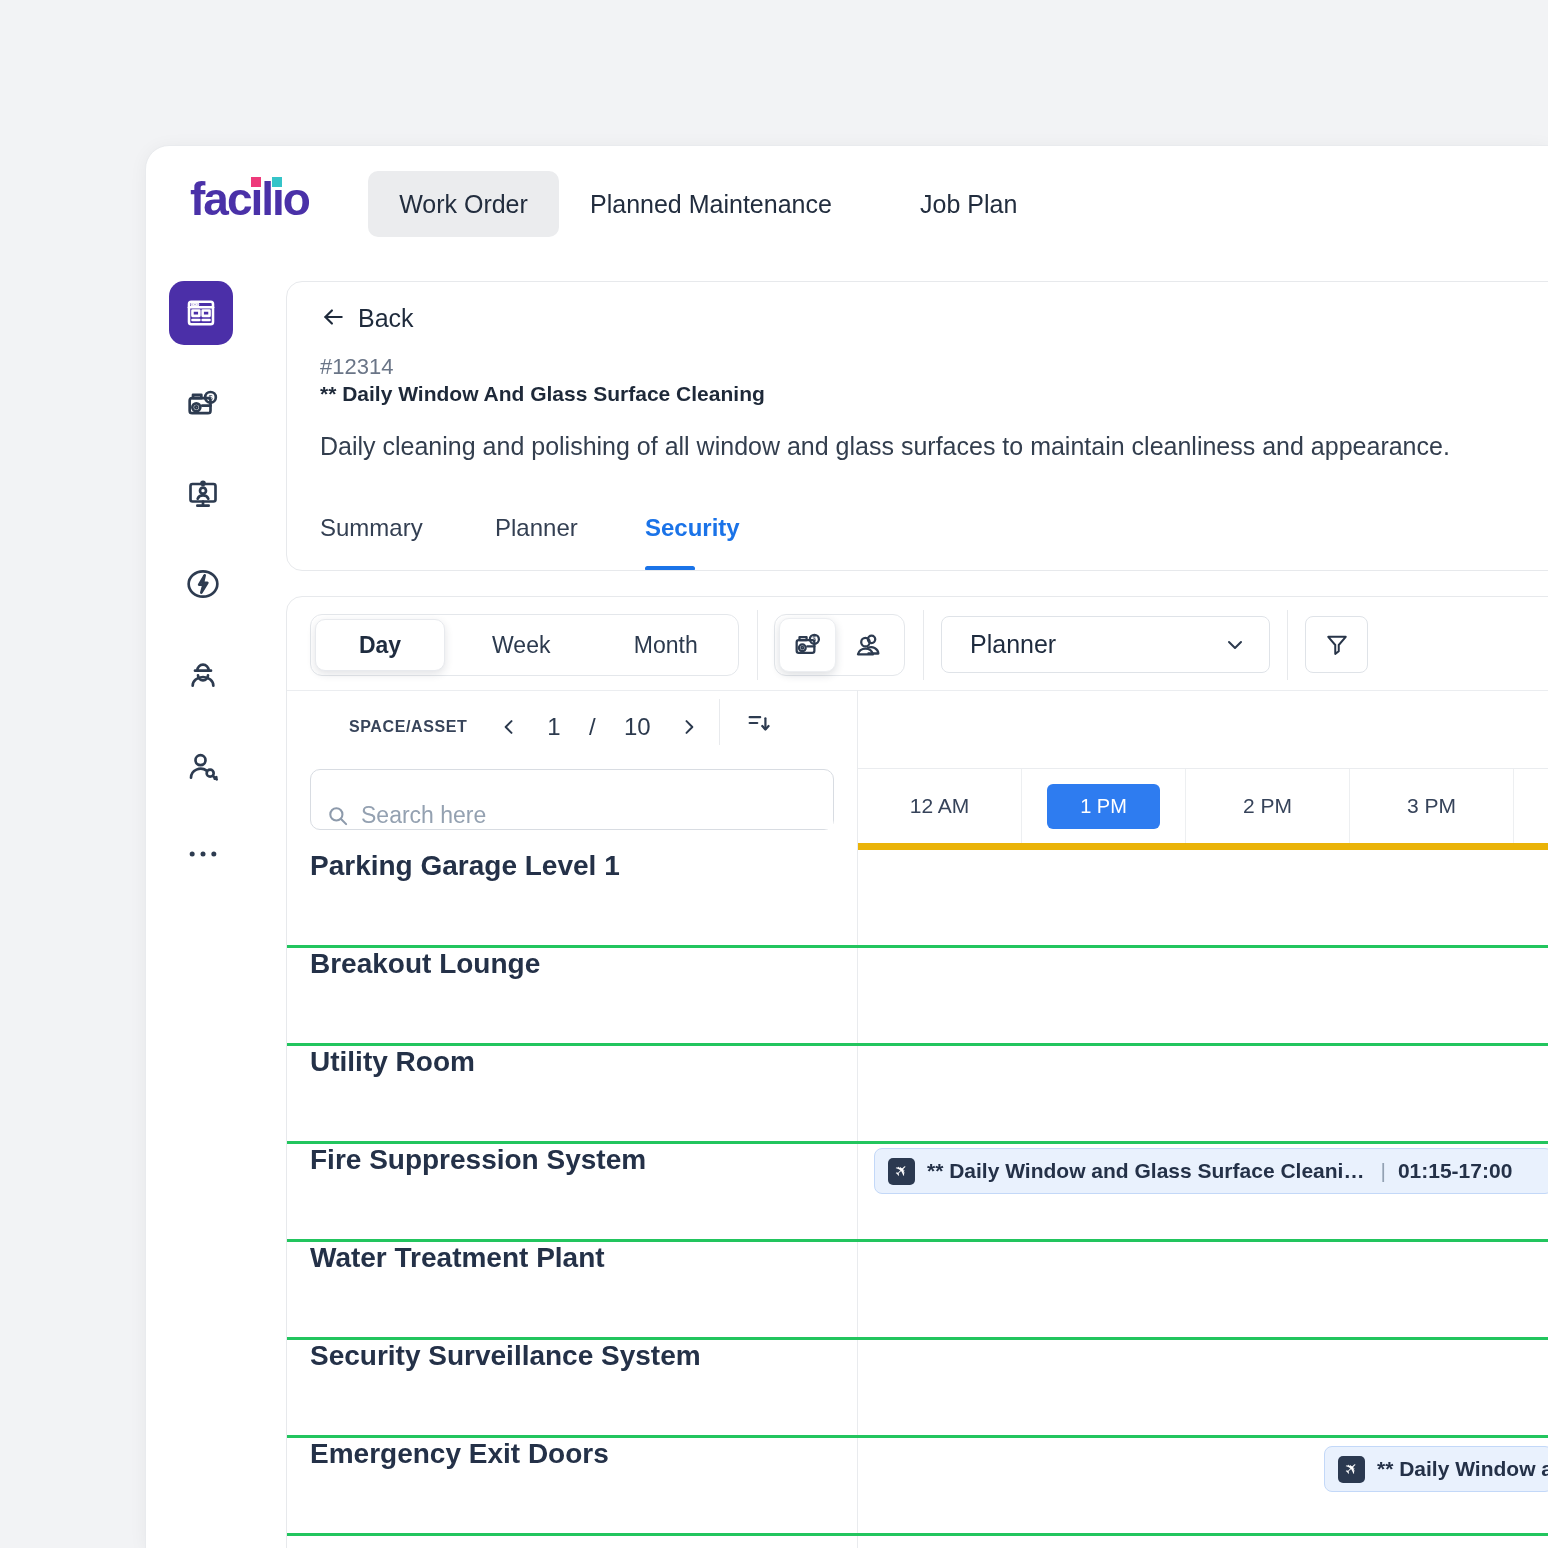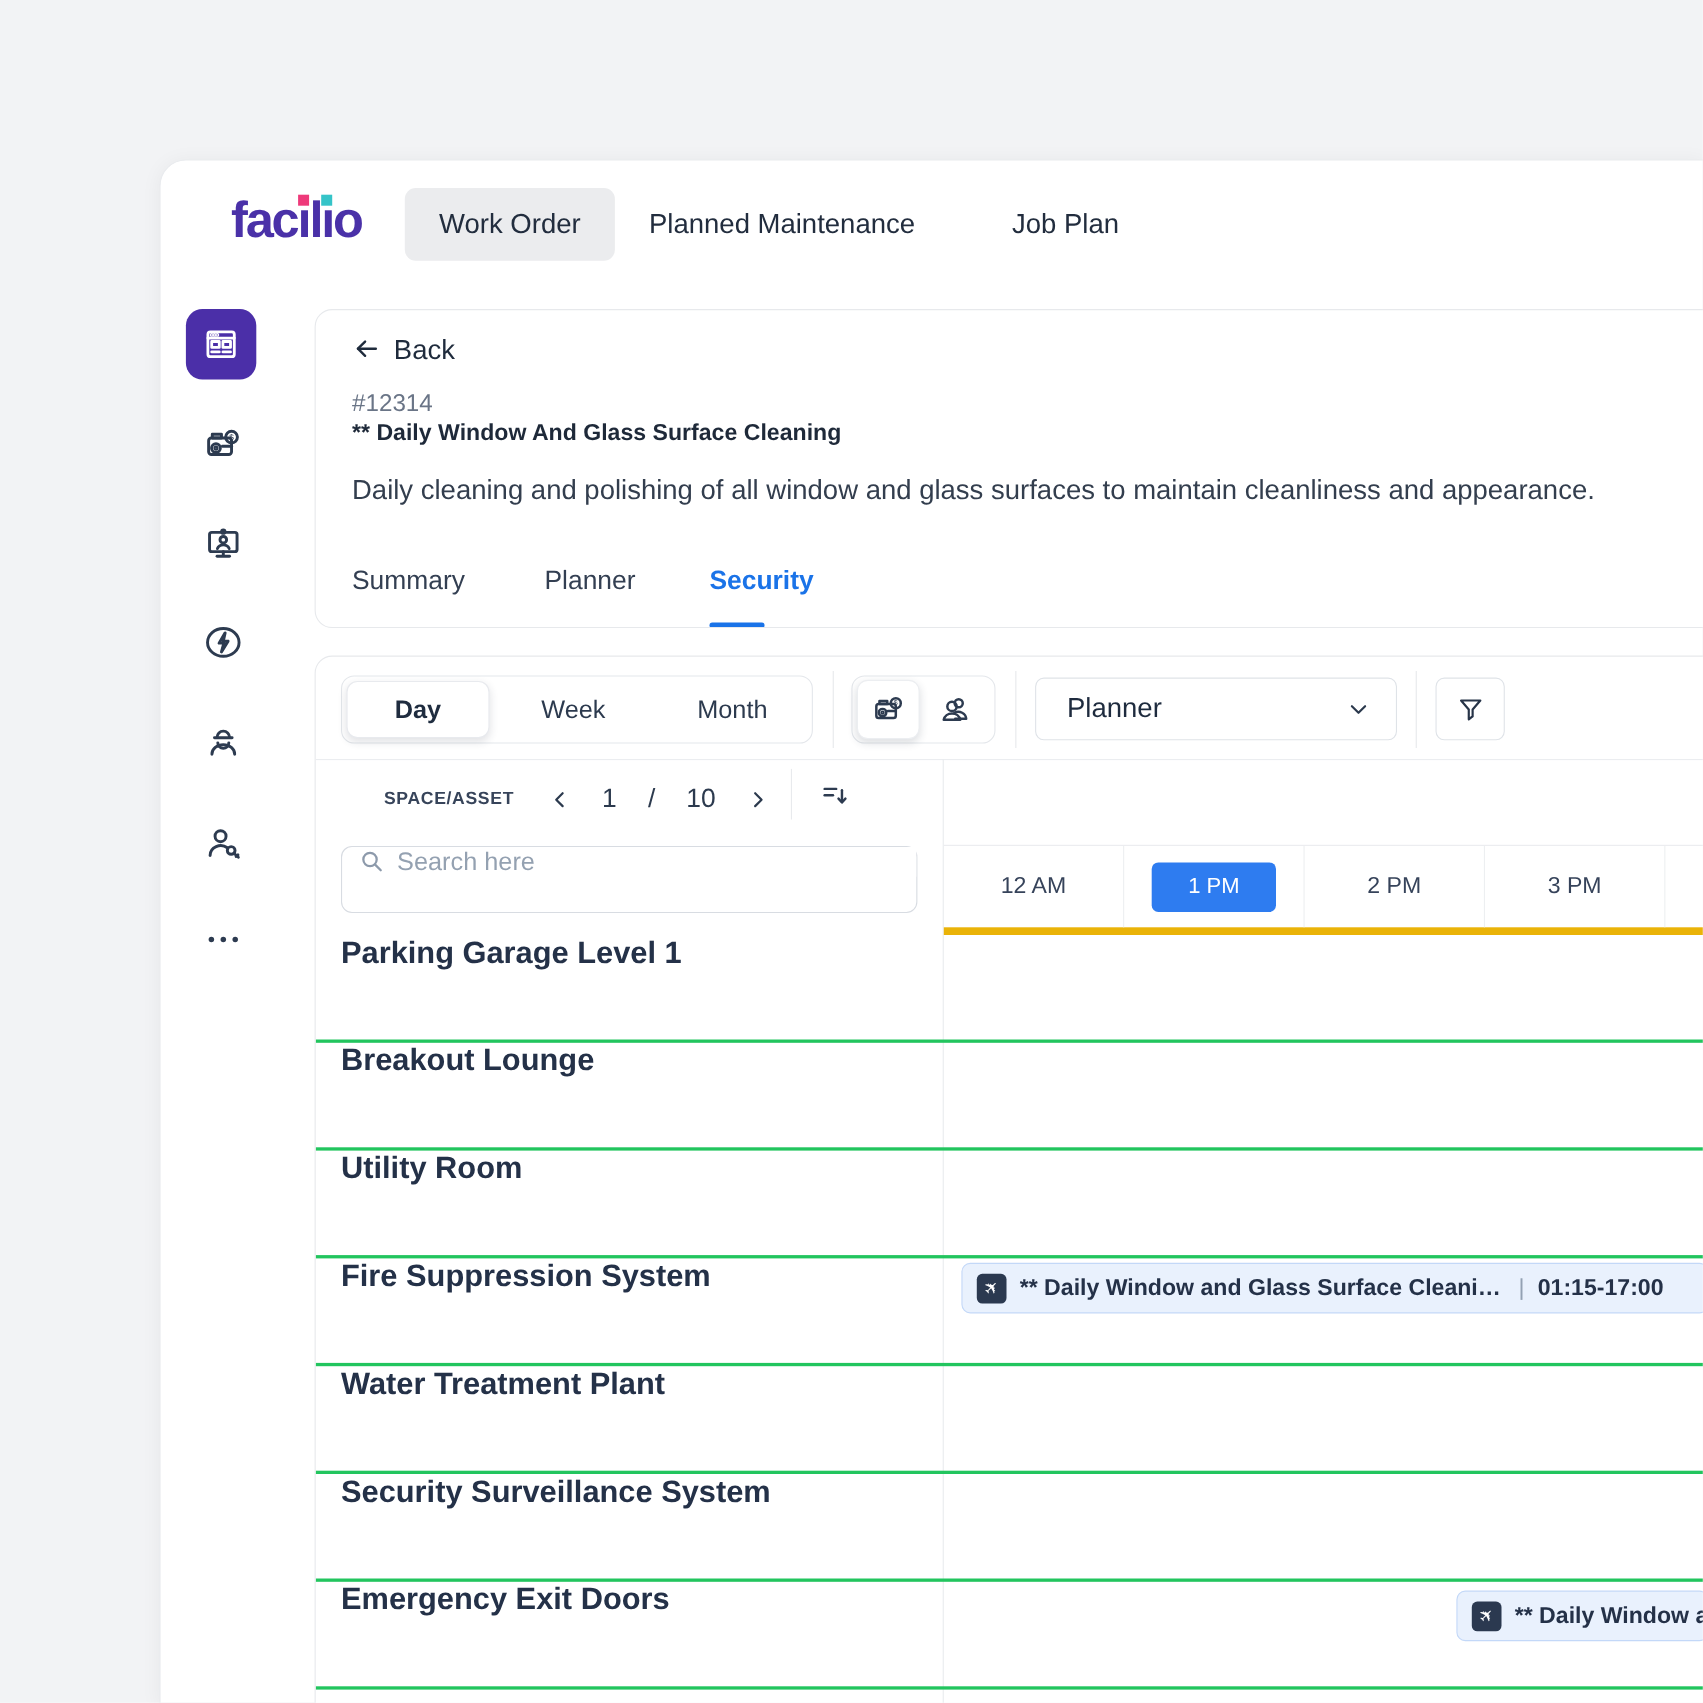--- a/index.html
+++ b/index.html
@@ -11,21 +11,21 @@
     overflow:hidden;
     position:relative;
   }
   .window {
     position:absolute; left:145px; top:145px; width:1404px; height:1404px;
     background:#ffffff; border:1px solid #e9ebee; border-radius:24px 0 0 0;
     box-shadow:0 2px 18px rgba(0,0,0,.05);
   }
   
   .logo { position:absolute; left:44px; top:26px; font-size:46px; font-weight:800;
-    letter-spacing:-2px; color:#4a31a8;margin-left:20px; }
+    letter-spacing:-2px; color:#4a31a8; }
   .logo .i { position:relative; }
   .logo .idot { position:absolute; left:50%; transform:translateX(-50%); top:4px;
     width:10px; height:10px; }
   .idot.pink { background:#ee3a7a; }
   .idot.teal { background:#35c4c8; }
   .nav-item { position:absolute; top:25px; height:66px; display:flex; align-items:center;
     font-size:25px; color:#222d3e; }
   .nav-pill { left:222px; width:191px; justify-content:center; background:#ebecee;
     border-radius:10px; font-weight:500; }
   .nav-pm { left:444px; }
@@ -77,21 +77,21 @@
   
   .sa-label { position:absolute; left:23px; top:121px; font-size:16px; font-weight:700;
     letter-spacing:.6px; color:#37445a;margin-left:39px; }
   .pager { position:absolute; left:212px; top:110px; width:200px; height:40px;
     display:flex; align-items:center; justify-content:space-between; font-size:24px; color:#2c3a4e; }
   .pager .pg-btn { cursor:pointer; display:flex; align-items:center; }
   .mini-div { position:absolute; left:432px; top:102px; width:1px; height:46px; background:#e8eaed; }
   .sort-btn { position:absolute; left:452px; top:106px; width:40px; height:40px;
     display:flex; align-items:center; justify-content:center; cursor:pointer; }
   .search-box { position:absolute; left:23px; top:172px; width:524px; height:61px;
-    border:1.5px solid #d8dce2; border-radius:10px; display:flex; align-items:flex-start;
+    border:1.5px solid #d8dce2; border-radius:10px; display:flex; align-items:flex-end;
     padding-left:14px; gap:10px; background:#fff; }
   .search-box input { border:none; outline:none; font-size:23px; flex:1;
     font-family:"Liberation Sans", sans-serif; color:#24314a; }
   .search-box input::placeholder { color:#94a1b1; }
   .v-div { position:absolute; left:570px; top:93px; bottom:0; width:1px; background:#e9ebee; }
   
   .time-header { position:absolute; left:571px; right:0; top:171px; height:82px;
     border-top:1px solid #eaecef; border-bottom:7px solid #eab308; display:flex; }
   .tcell { width:164px; border-right:1px solid #edeff1; display:flex; align-items:center;
     justify-content:center; font-size:21px; font-weight:500; color:#36435a; }

